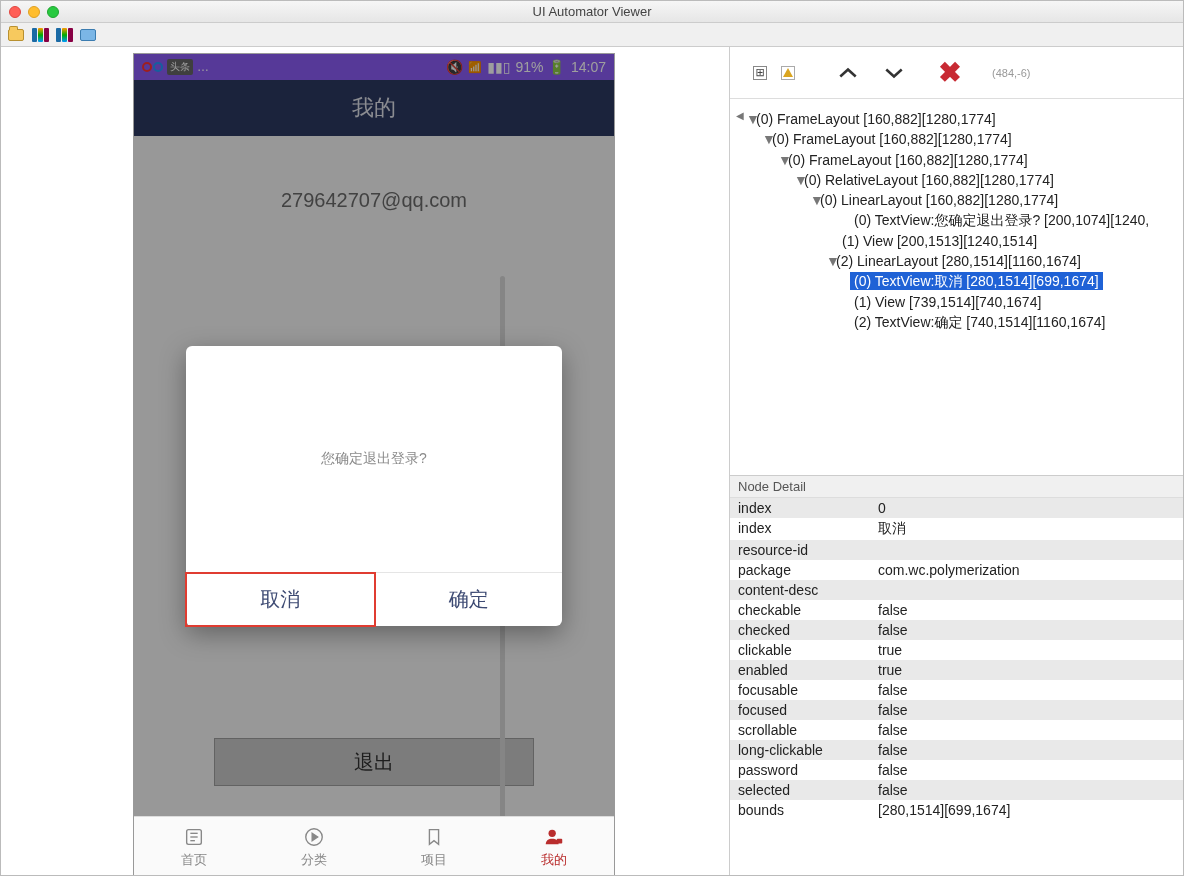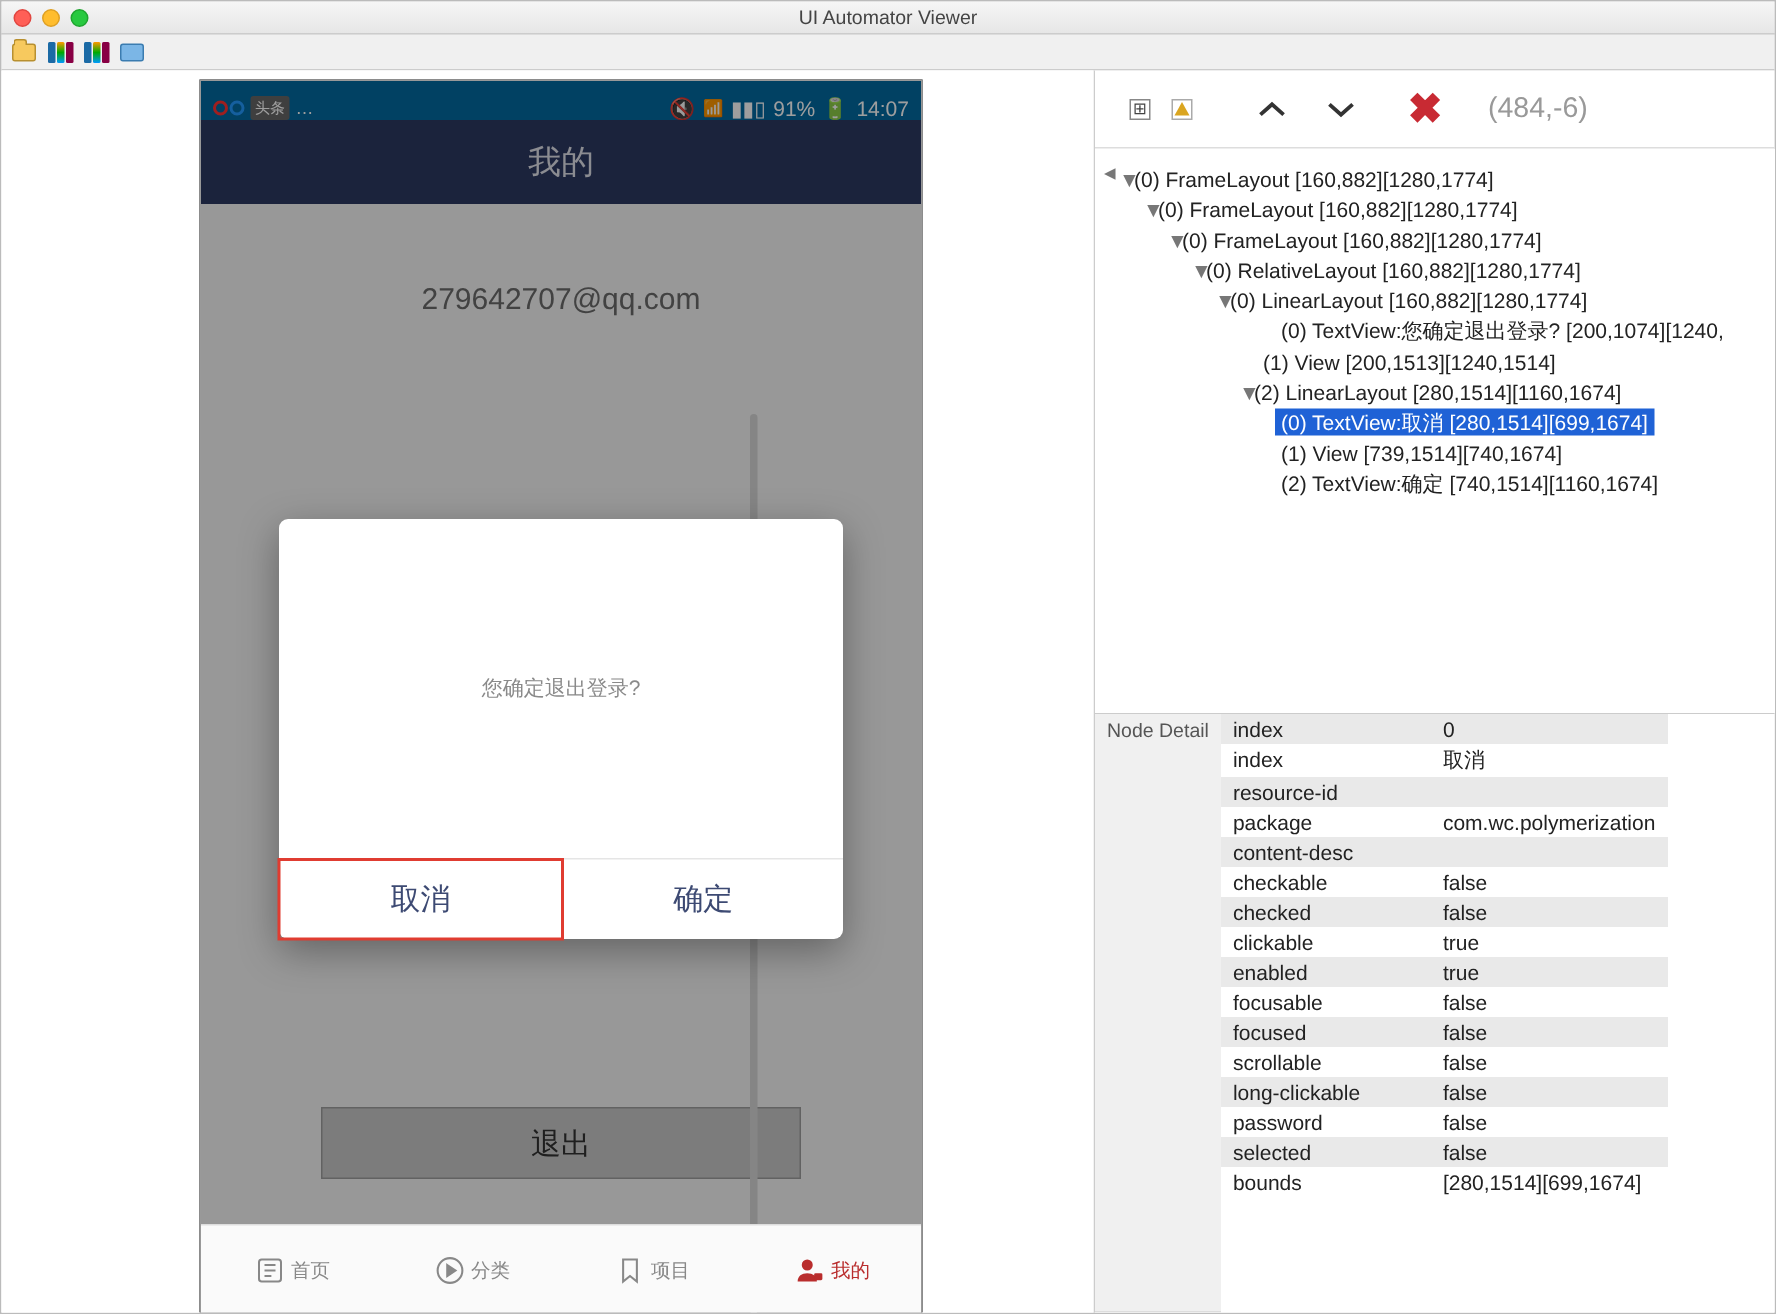--- a/index.html
+++ b/index.html
@@ -22,58 +22,58 @@
     .dev{width:5px;height:14px;border-radius:1px}
     .d1{background:#1b6aa5}.d2{background:linear-gradient(#f90,#0a0,#09f)}.d3{background:#804}
 
     .content { display: flex; height: calc(100% - 46px); background: #fff; }
     .left { flex: 0 0 728px; background: #fff; position: relative; overflow: hidden; }
     .right { flex: 1; display: flex; flex-direction: column; border-left: 1px solid #ccc; }
 
     
     .phone { position: absolute; left: 132px; top: 6px; width: 482px; height: 822px; background: #000; border: 1px solid #999; }
     .dim-overlay { position:absolute; inset:0; background: rgba(0,0,0,0.38); z-index: 2; }
-    .statusbar { height: 26px; background:#0369a1; color:#fff; display:flex; align-items:flex-end; padding:0 8px; font-size:13px; position:relative; z-index:1; }
+    .statusbar { height: 26px; background:#8b5cf6; color:#fff; display:flex; align-items:center; padding:0 8px; font-size:13px; position:relative; z-index:1; }
     .status-left { display:flex; align-items:center; gap:4px; font-size:12px; }
     .status-badge{background:#666;color:#fff;padding:1px 3px;font-size:10px;border-radius:2px}
     .status-right { margin-left:auto; display:flex; align-items:center; gap:5px; font-size:14px; }
     .sb-icon { display:inline-block; }
 
     .appbar { height: 56px; background:#2c3962; color:#e0e2ea; display:flex; align-items:center; justify-content:center; font-size:22px; position:relative; z-index:1;}
     .app-body { background:#f5f5f5; height:680px; position:relative; z-index:1; }
     .email { text-align:center; padding-top:53px; color:#6b6b6b; font-size:20px; }
     .logout-btn { position:absolute; bottom:30px; left:50%; transform:translateX(-50%); width:320px; height:48px; border:1px solid #9e9e9e; background:#c9c9c9; color:#333; font-size:20px; display:flex; align-items:center; justify-content:center; }
 
     .dialog { position:absolute; top:292px; left:50%; transform:translateX(-50%); width:376px; height:280px; background:#fff; border-radius:6px; box-shadow:0 8px 26px rgba(0,0,0,.35); z-index:3; display:flex; flex-direction:column; }
     .dialog-msg { flex:1; display:flex; align-items:center; justify-content:center; color:#8a8a8a; font-size:14px; }
     .dialog-btns { display:flex; border-top:1px solid #e5e5e5; height:54px; }
     .dlg-btn { flex:1; display:flex; align-items:center; justify-content:center; font-size:20px; color:#3d4a73; }
     .dlg-cancel { border:2px solid #e03c31; margin:-1px 0 -1px -1px; }
     .vline { height:600px; position:absolute; right:109px; top:140px; width:5px; background:#d7d7d7; border-radius:3px; }
 
     .bottom-nav { height:60px; background:#fafafa; border-top:1px solid #ddd; display:flex; position:relative; z-index:3; }
-    .nav-item { flex:1; display:flex; align-items:center; justify-content:center; gap:2px; color:#888; font-size:13px; }
+    .nav-item { flex:1; display:flex; flex-direction:column; align-items:center; justify-content:center; gap:2px; color:#888; font-size:13px; }
     .nav-item.active { color:#b92d2d; }
     .nav-ico { width:24px; height:24px; display:flex; align-items:center; justify-content:center; font-size:20px; }
 
     
     .tree-toolbar { height:52px; display:flex; align-items:center; gap:22px; padding:0 18px; border-bottom:1px solid #ddd; }
     .tt-btn { width:24px; height:24px; display:flex; align-items:center; justify-content:center; color:#555; font-size:20px; }
     .tt-x { color:#c82a33; font-size:28px; font-weight:bold; }
-    .coord { color:#999; font-size:19px; margin-left:8px; }
+    .coord { color:#999; font-size:11px; margin-left:8px; }
     .expand-box{width:14px;height:14px;border:1px solid #888;display:flex;align-items:center;justify-content:center;font-size:11px;color:#444;}
     .tri-box{width:14px;height:14px;border:1px solid #aaa;display:flex;align-items:center;justify-content:center;}
     .warn-tri{width:0;height:0;border-left:5px solid transparent;border-right:5px solid transparent;border-bottom:9px solid #daa520;}
 
     .tree { flex:1; overflow:auto; background:#fff; font-size:14px; padding:10px 12px 10px 6px; line-height:1.45; color:#222; position:relative; }
     .tree-row { white-space:nowrap; padding:0 2px; }
     .tree-arrow { color:#777; display:inline-block; width:10px; text-align:center; }
     .sel { background:#1f62d6; color:#fff; padding:1px 4px; border-radius:0; }
 
-    .detail { height:400px; border-top:1px solid #ccc; background:#fff; display:flex; flex-direction:row; overflow:hidden; }
+    .detail { height:400px; border-top:1px solid #ccc; background:#fff; display:flex; flex-direction:column; overflow:hidden; }
     .detail-head { font-size:13px; padding:3px 8px; color:#555; border-bottom:1px solid #ddd; background:#f0f0f0; }
     .detail-grid { overflow:auto; font-size:14px; }
     .drow { display:flex; }
     .drow:nth-child(odd){ background:#e9e9e9; }
     .drow:nth-child(even){ background:#fff; }
     .dk { width:140px; padding:2px 8px; color:#222; }
     .dv { flex:1; padding:2px 8px; color:#222; }
   </style>
 </head>
 <body>

